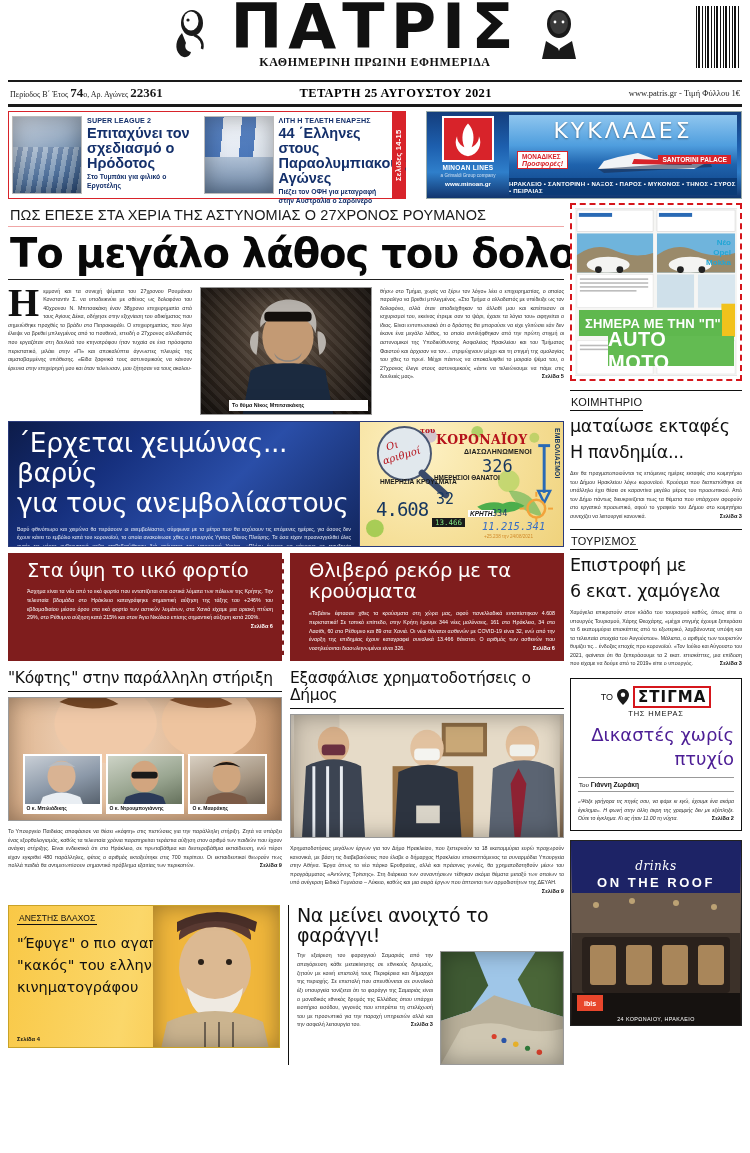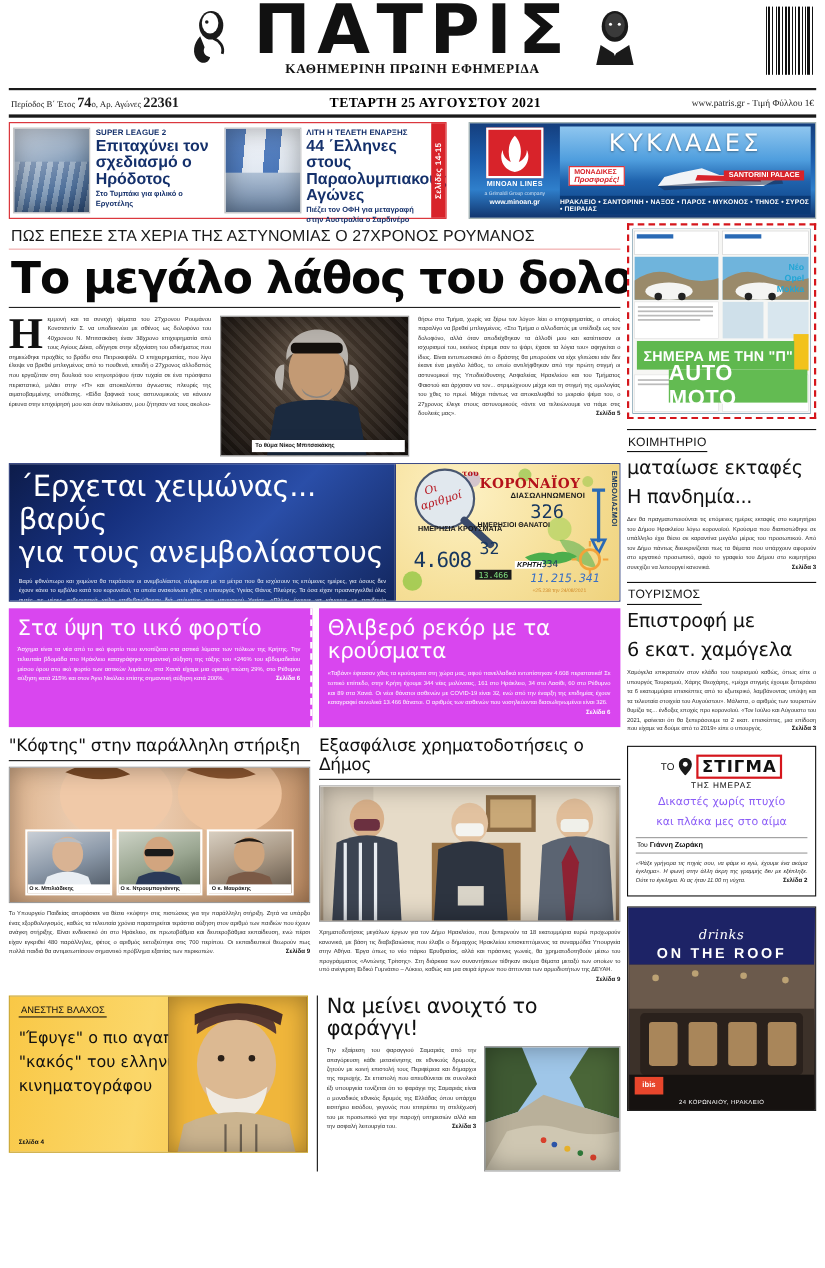--- a/index.html
+++ b/index.html
@@ -79,21 +79,21 @@
   .winter { display:flex; margin-top:6px; height:126px; border:1px solid #2a3a7a; }
   .winter-l { flex:1 1 auto; position:relative; overflow:hidden;
     background: linear-gradient(135deg,#0d1c4a 0%, #16307e 30%, #2a4ea8 60%, #12265e 100%); padding:6px 8px; }
   .winter-h { color:#fff; font-size:26.5px; font-weight:400; line-height:1.14; letter-spacing:-.4px;
     font-family:"DejaVu Sans", sans-serif; }
   .winter-p { color:#e9edf7; font-size:5.25px; line-height:1.58; margin-top:7px; text-align:justify; }
   .covid-ig { flex:0 0 204px; position:relative; overflow:hidden; background:#f7e6a8; border-left:1px solid #2a3a7a; }
 
   
   .redrow { display:flex; gap:6px; margin-top:6px; }
-  .redbox { flex:1 1 0; background:#d946ef; color:#fff; padding:7px 9px 8px 8px; position:relative;
+  .redbox { flex:1 1 0; background:#7f1d1d; color:#fff; padding:7px 9px 8px 19px; position:relative;
     border-right:2px dashed #fff; }
   .redbox:last-child { border-right:none; }
   .redbox h3 { font-size:19.5px; font-weight:400; line-height:1.12; letter-spacing:-.2px;
     font-family:"DejaVu Sans", sans-serif; }
   .redbox p { font-size:5.3px; line-height:1.63; margin-top:6px; text-align:justify; }
   .redbox .pg-ref { color:#fff; }
 
   
   .featrow { display:flex; gap:8px; margin-top:9px; }
   .feat { flex:1 1 0; min-width:0; }
@@ -140,21 +140,21 @@
     font-family:"DejaVu Sans", sans-serif; }
   .side-p { font-size:5.25px; line-height:1.62; color:#2a2a2a; margin-top:6px; text-align:justify; }
 
   .stigma { border:1px solid #111; padding:7px 7px 8px 7px; margin-top:10px; }
   .stigma-top { display:flex; align-items:center; justify-content:center; gap:4px; }
   .stigma-to { font-size:9px; color:#111; }
   .pin-icon { width:12px; height:16px; position:relative; }
   .stigma-word { border:2px solid #d5161c; color:#111; font-weight:700; font-size:15px;
     letter-spacing:1px; padding:0 3px; font-family:"DejaVu Sans", sans-serif; }
   .stigma-sub { text-align:center; font-size:7.5px; letter-spacing:.8px; color:#111; margin-top:1px; }
-  .stigma-h { text-align:center; font-size:10px; color:#8b5cf6; line-height:1.35; margin-top:5px;
+  .stigma-h { text-align:right; font-size:18px; color:#4c1d95; line-height:1.35; margin-top:5px;
     font-family:"DejaVu Sans", sans-serif; }
   .stigma-by { font-size:6.2px; color:#111; border-top:1px solid #999; border-bottom:1px solid #999;
     margin-top:6px; padding:3px 1px; }
   .stigma-by b { font-size:6.6px; }
   .stigma-p { font-size:5.2px; line-height:1.62; color:#2a2a2a; margin-top:5px; font-style:italic; text-align:justify; }
 
   .ibis { margin-top:9px; height:186px; border:1px solid #222; position:relative; overflow:hidden;
     background: linear-gradient(180deg,#1b1f5e 0%, #2b2f78 12%, #6e5d52 30%, #3a2f2a 62%, #1a1512 100%); }
   .ibis-t1 { position:absolute; top:18px; left:0; right:0; text-align:center; color:#fff; font-size:12px;
     font-family:"DejaVu Serif", serif; font-style:italic; letter-spacing:.5px; }
@@ -604,21 +604,20 @@
           <span class="pin-icon">
             <svg viewBox="0 0 12 16" style="width:100%;height:100%">
               <path d="M6 0 C2.7 0 0 2.7 0 6 C0 10.5 6 16 6 16 C6 16 12 10.5 12 6 C12 2.7 9.3 0 6 0 Z" fill="#1a1a1a"></path>
               <circle cx="6" cy="5.8" r="2.2" fill="#fff"></circle>
             </svg>
           </span>
           <span class="stigma-word">ΣΤΙΓΜΑ</span>
         </div>
         <div class="stigma-sub">ΤΗΣ ΗΜΕΡΑΣ</div>
         <div class="stigma-h">Δικαστές χωρίς πτυχίο</div>
-        <div class="stigma-h">και πλάκα μες στο αίμα</div>
         <div class="stigma-by">
           <span>Του</span>
           <b>Γιάννη Ζωράκη</b>
         </div>
         <div class="stigma-p">
           <span>«Ψάξε γρήγορα τις πηγές σου, να φάμε κι εγώ, έχουμε ένα ακόμα έγκλημα». Η φωνή στην άλλη άκρη της γραμμής δεν με εξέπληξε. Ούτε το έγκλημα. Κι ας ήταν 11.00 τη νύχτα.</span>
           <span class="pg-ref" style="font-style:normal">Σελίδα 2</span>
         </div>
       </div>
 

